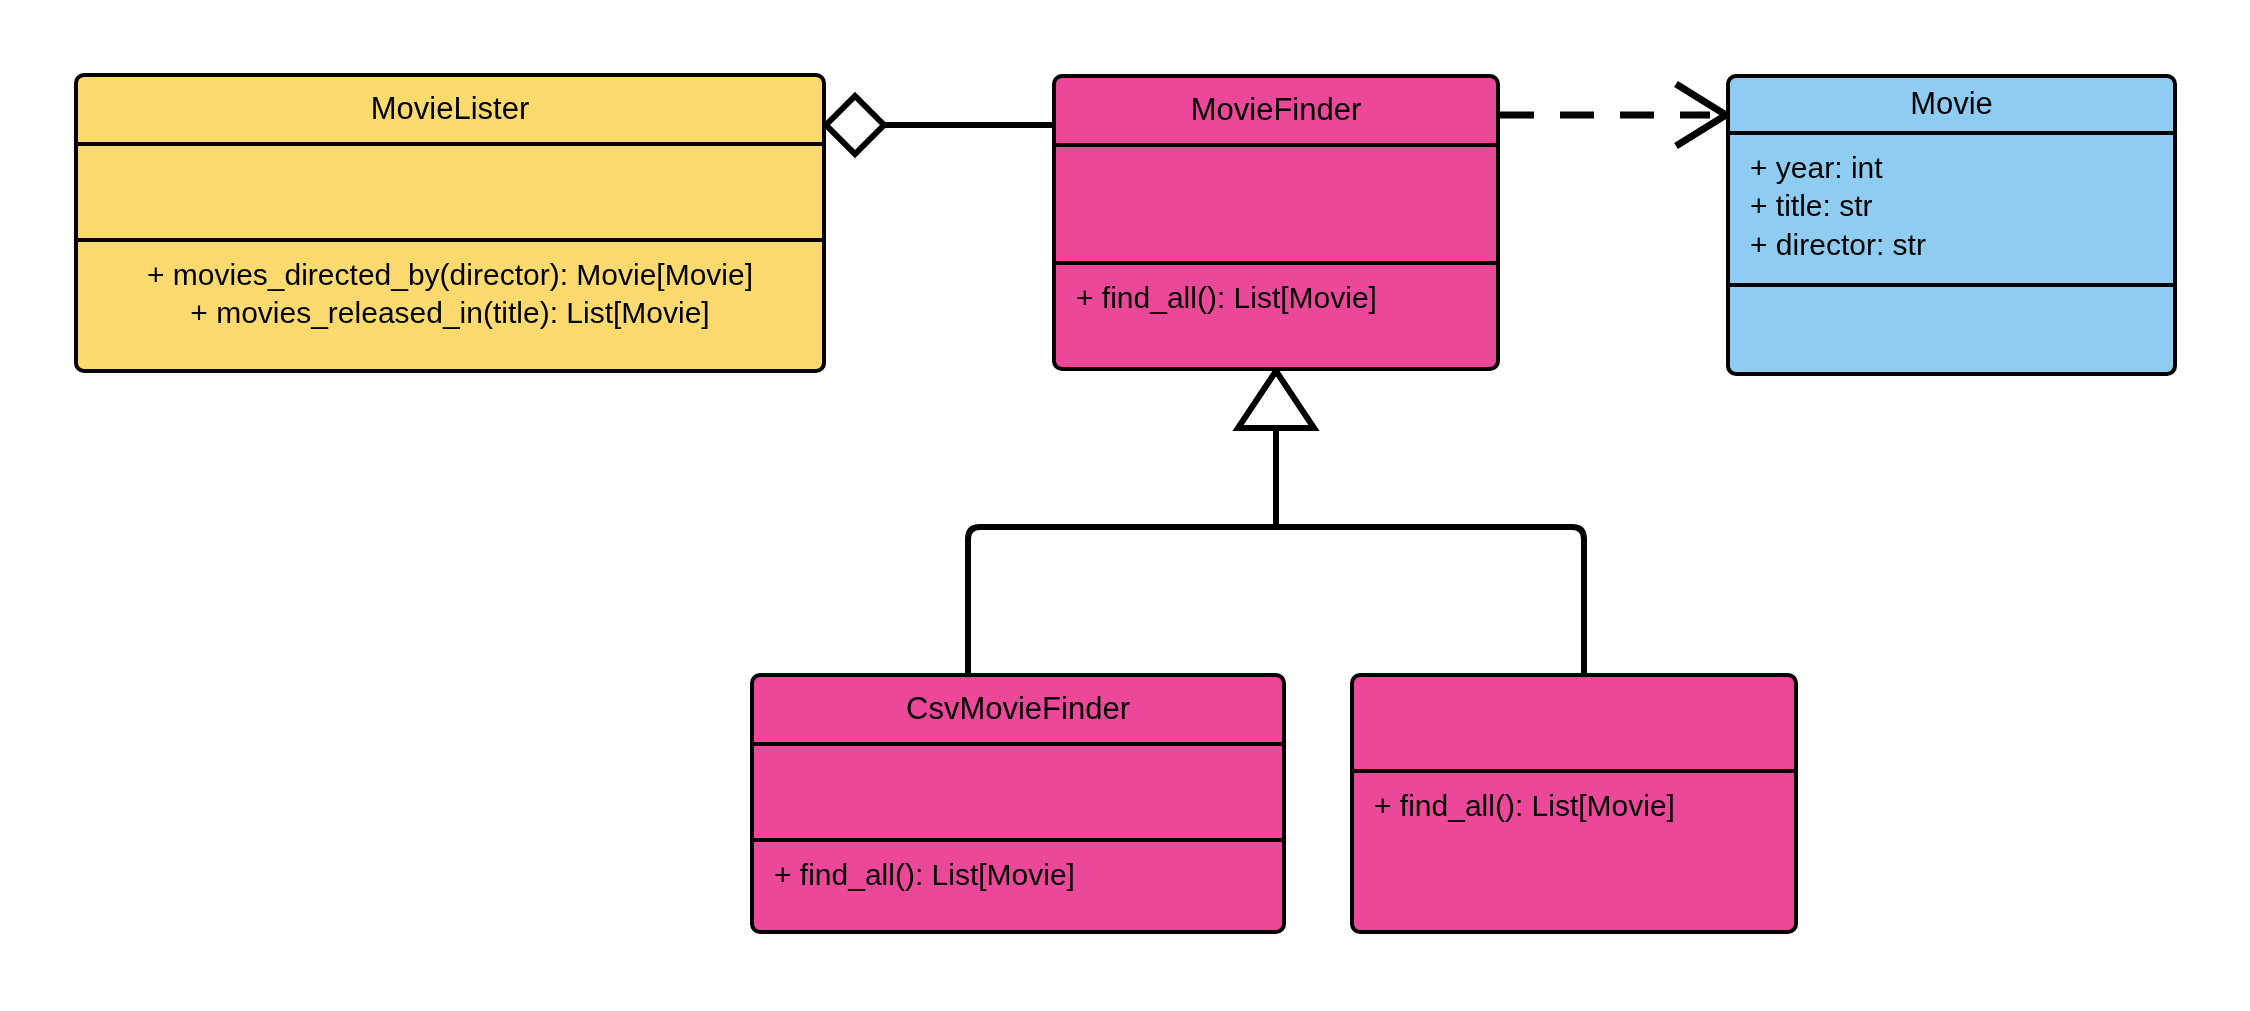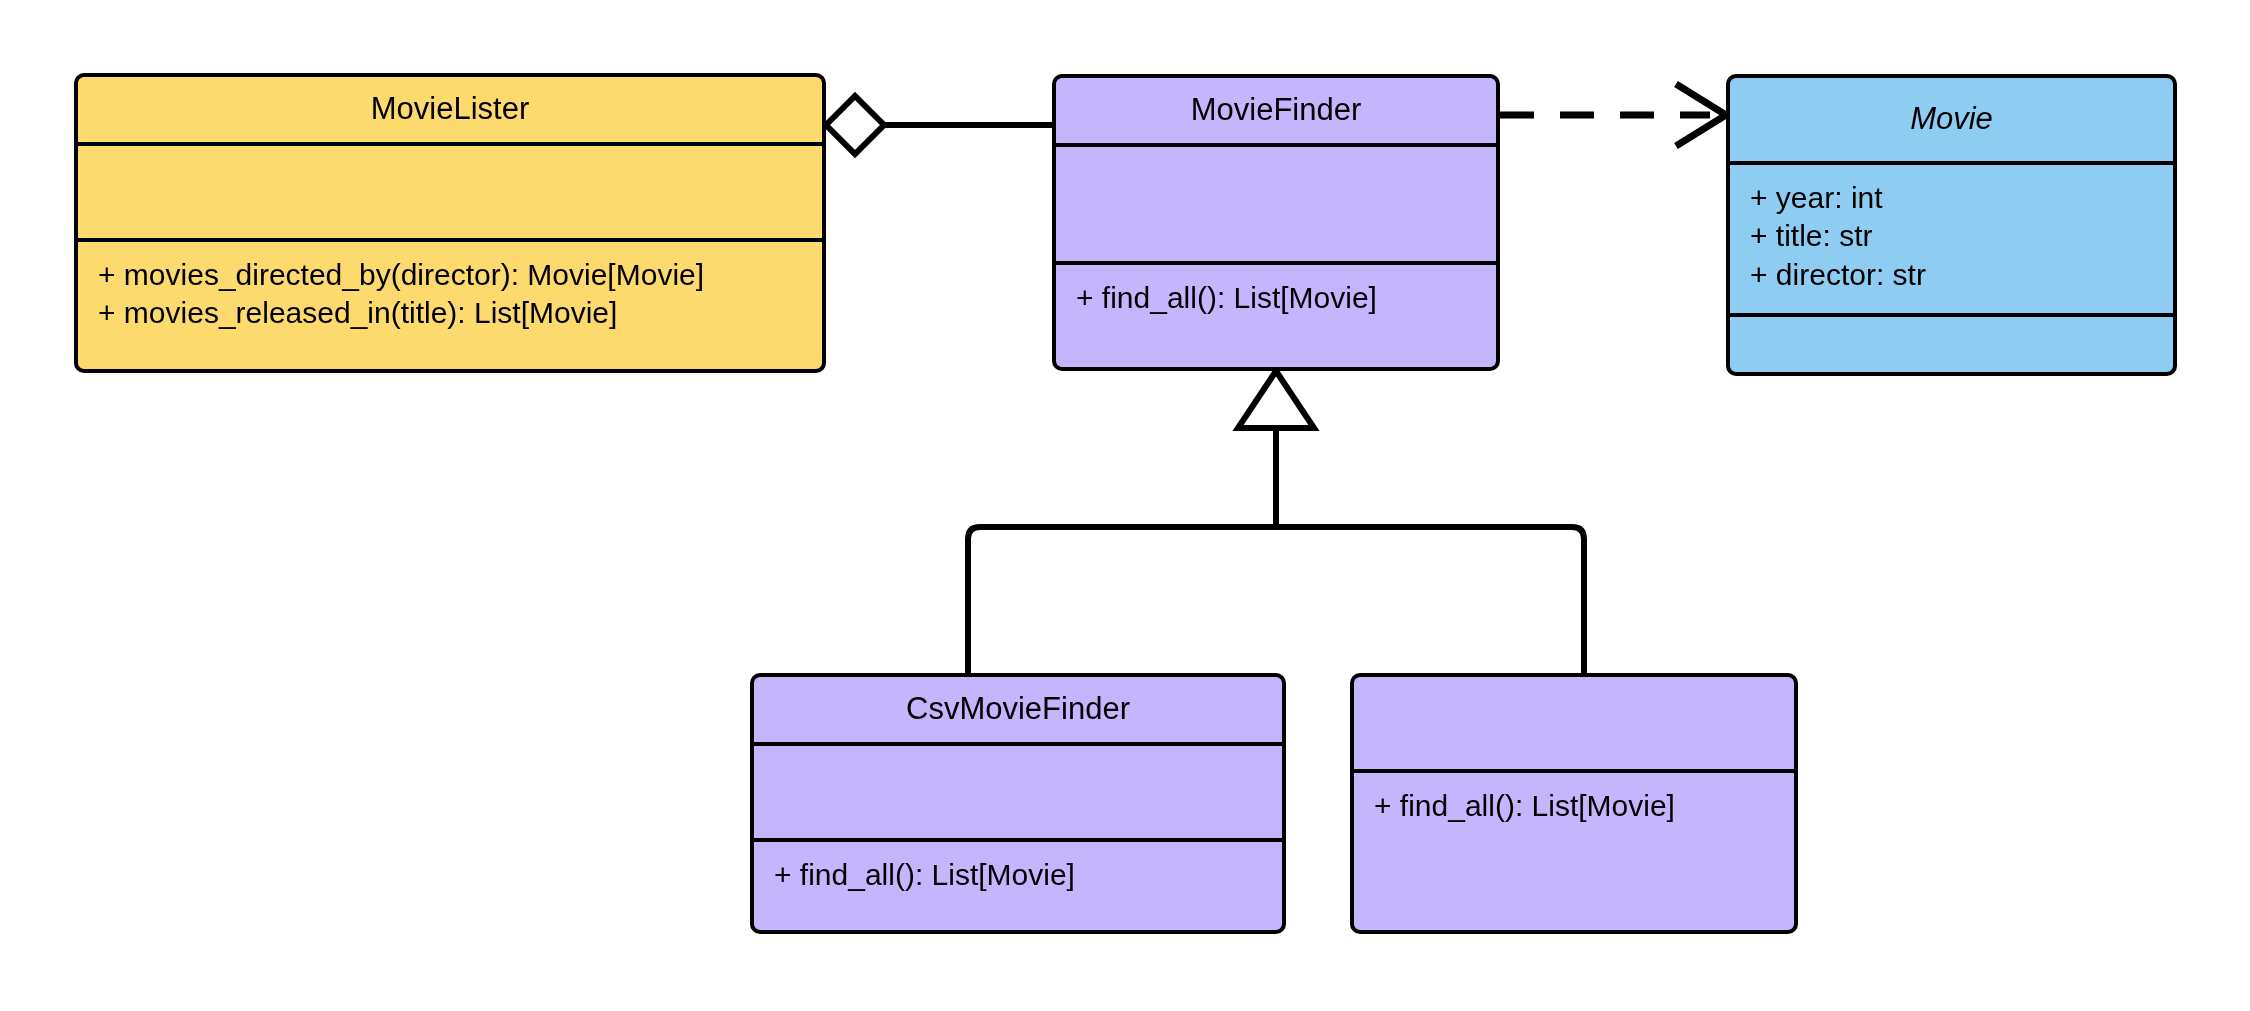--- a/index.html
+++ b/index.html
@@ -58,22 +58,22 @@
     line-height: 1.1;
     white-space: nowrap;
   }
   .member-line {
     font-size: 30px;
     color: #000000;
     line-height: 1.28;
     white-space: nowrap;
   }
   
-  .fill-yellow { background: #fcda6e; }
-  .fill-green  { background: #c4b5fd; }
+  .fill-yellow { background: #fcda6e; text-align: center; }
+  .fill-green  { background: #ec4899; }
   .fill-blue   { background: #8fccf1; }
 </style>
 </head>
 <body>
 
 <div id="canvas">
 
   <svg id="edges" viewBox="0 0 2250 1011" width="2250" height="1011" xmlns="http://www.w3.org/2000/svg">
 
     <g>
@@ -111,21 +111,21 @@
     <div class="uml-compartment compartment-name" style="height:69px;">
       <span class="class-name-text">MovieFinder</span>
     </div>
     <div class="uml-compartment compartment-attrs" style="height:118px;"></div>
     <div class="uml-compartment compartment-ops" style="height:102px;">
       <div class="member-line">+ find_all(): List[Movie]</div>
     </div>
   </div>
 
   <div class="uml-class fill-blue" style="left:1726px; top:74px; width:451px; height:302px;">
-    <div class="uml-compartment compartment-name" style="height:87px;font-style:italic;">
+    <div class="uml-compartment compartment-name" style="height:57px;">
       <span class="class-name-text">Movie</span>
     </div>
     <div class="uml-compartment compartment-attrs" style="height:152px;">
       <div class="member-line">+ year: int</div>
       <div class="member-line">+ title: str</div>
       <div class="member-line">+ director: str</div>
     </div>
     <div class="uml-compartment compartment-ops" style="height:73px;"></div>
   </div>
 

